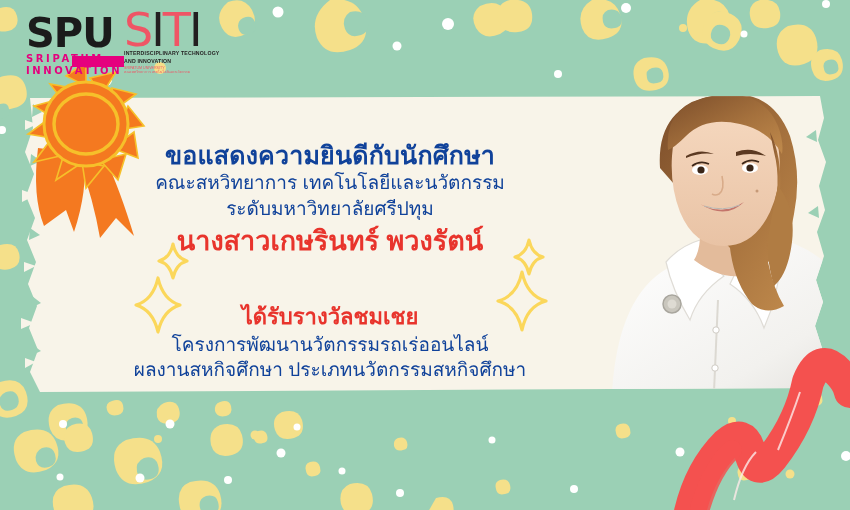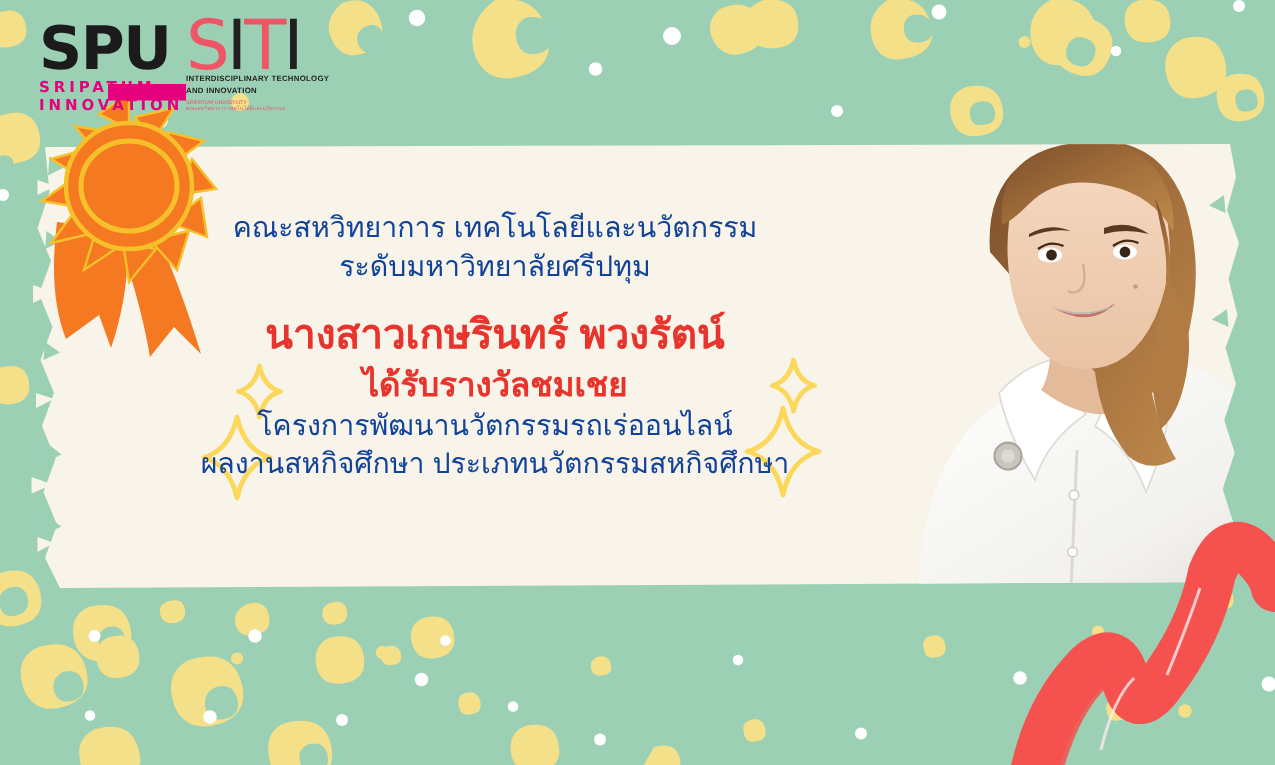--- a/index.html
+++ b/index.html
@@ -60,24 +60,23 @@
   }
   .l-head{
     color:#10429a;font-weight:bold;font-size:25px;line-height:30px;
     letter-spacing:.2px;
   }
   .l-sub{
     color:#10429a;font-size:19px;line-height:26px;
   }
   .l-name{
     color:#e8342c;font-weight:bold;font-size:27px;line-height:38px;
-    margin-top:12px;
   }
   .l-award{
-    color:#e8342c;font-weight:bold;font-size:22px;line-height:30px;
+    color:#e8342c;font-weight:bold;font-size:22px;line-height:30px;margin-top:42px;
   }
   .l-work{
     color:#10429a;font-size:19px;line-height:25px;
   }
 </style>
 </head>
 <body>
 
 <div id="poster">
 
@@ -335,20 +334,21 @@
     <div id="siti-logo">
       <div id="siti-word"><span>S</span><span class="dark">I</span><span>T</span><span class="dark">I</span></div>
       <div id="siti-en">INTERDISCIPLINARY TECHNOLOGY</div>
       <div id="siti-en">AND INNOVATION</div>
       <div id="siti-th1">SRIPATUM UNIVERSITY</div>
       <div id="siti-th2">คณะสหวิทยาการ เทคโนโลยีและนวัตกรรม</div>
     </div>
   </div>
 
   <div class="card-text">
+    <div class="l-head">ขอแสดงความยินดีกับนักศึกษา</div>
     <div class="l-sub">คณะสหวิทยาการ เทคโนโลยีและนวัตกรรม</div>
     <div class="l-sub">ระดับมหาวิทยาลัยศรีปทุม</div>
     <div class="l-name">นางสาวเกษรินทร์ พวงรัตน์</div>
     <div class="l-award">ได้รับรางวัลชมเชย</div>
     <div class="l-work">โครงการพัฒนานวัตกรรมรถเร่ออนไลน์</div>
     <div class="l-work">ผลงานสหกิจศึกษา ประเภทนวัตกรรมสหกิจศึกษา</div>
   </div>
 
 </div>
 

